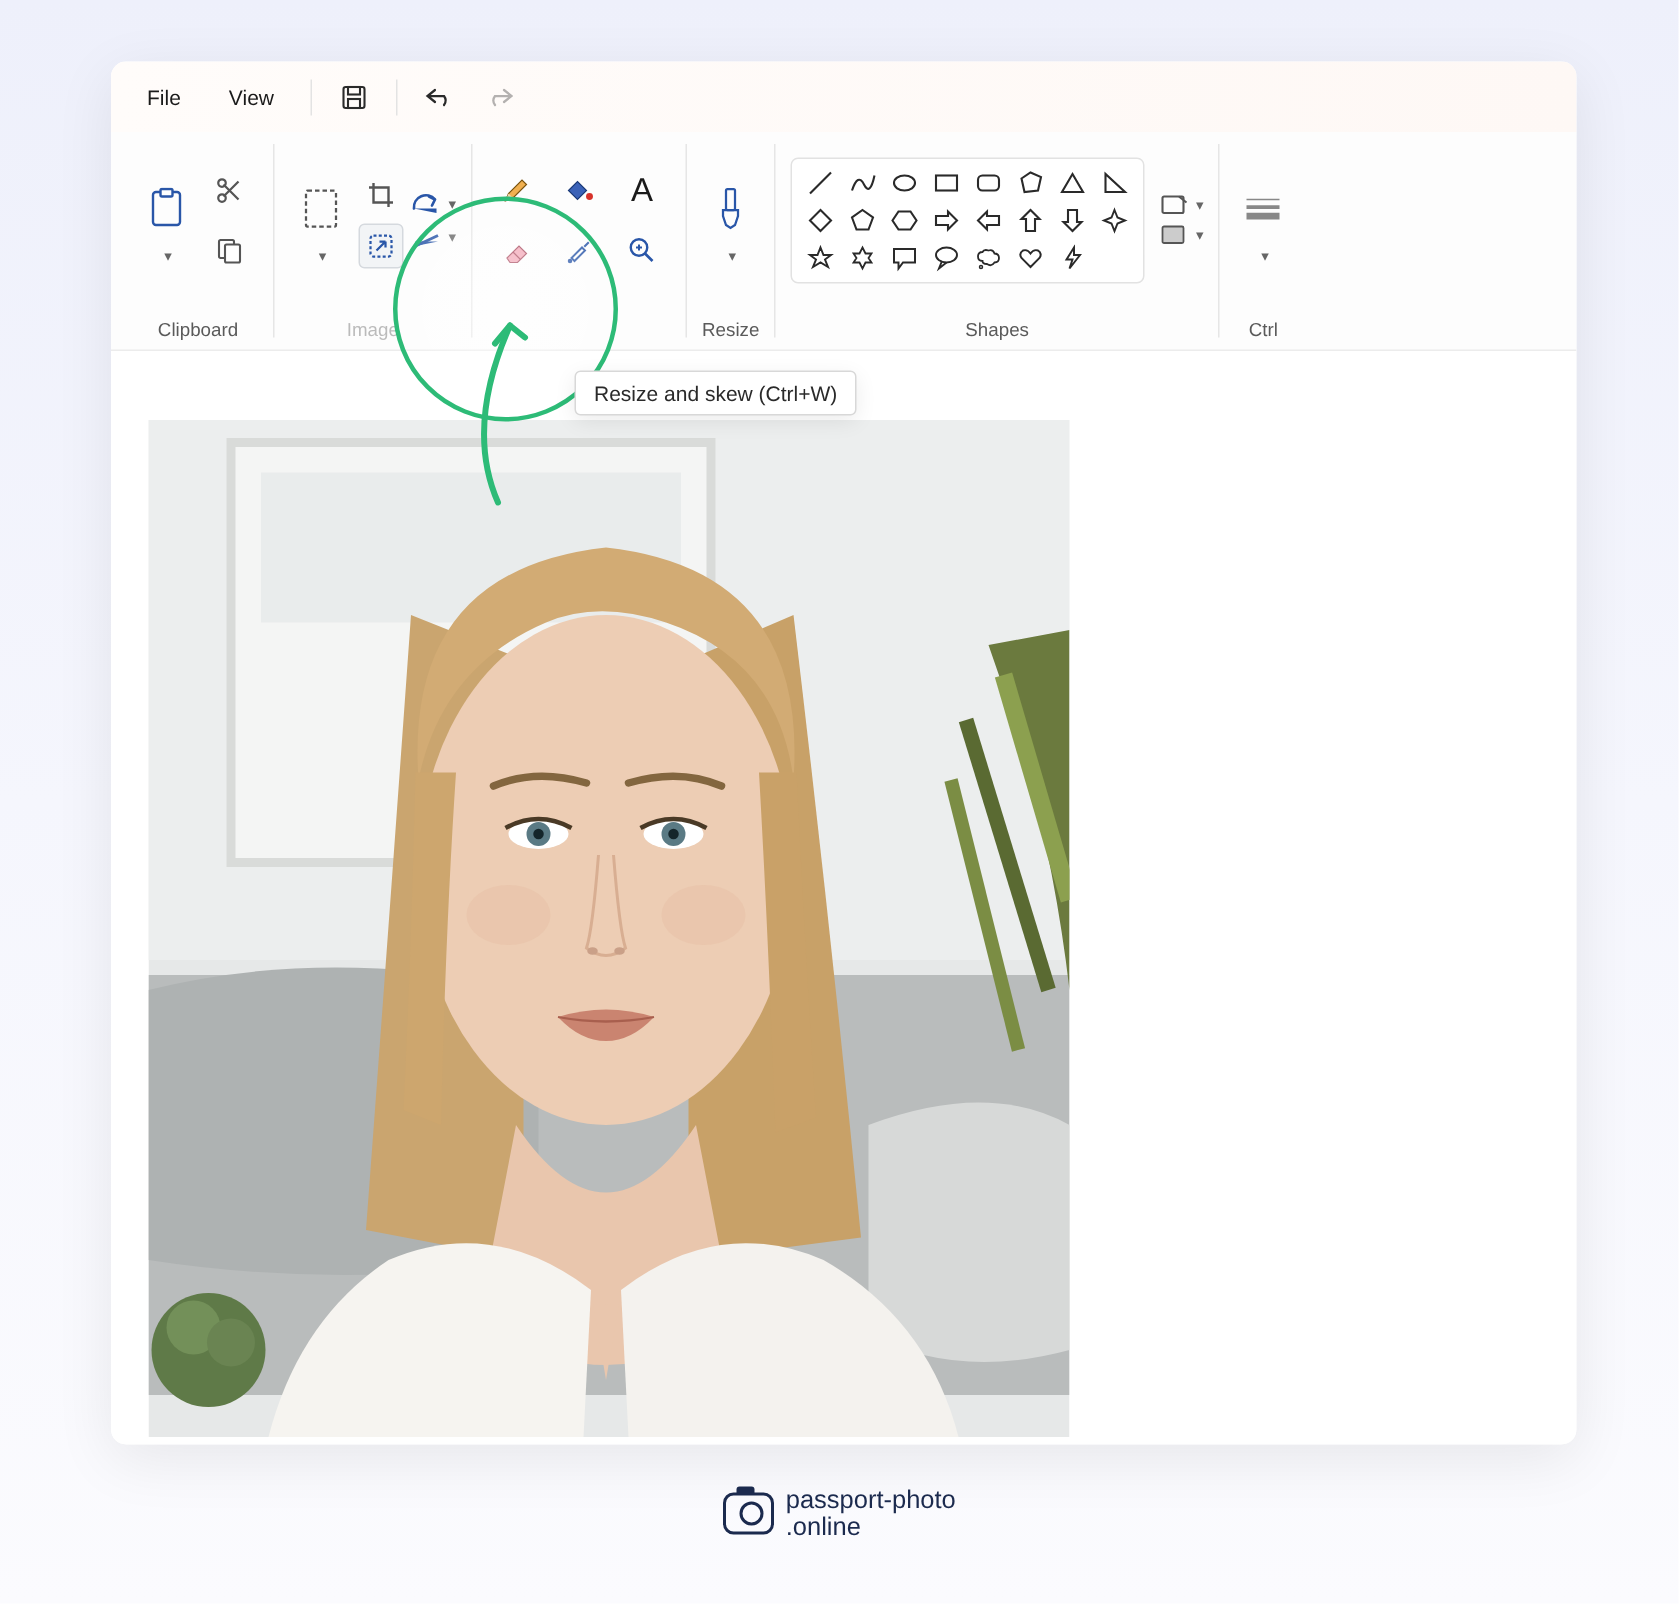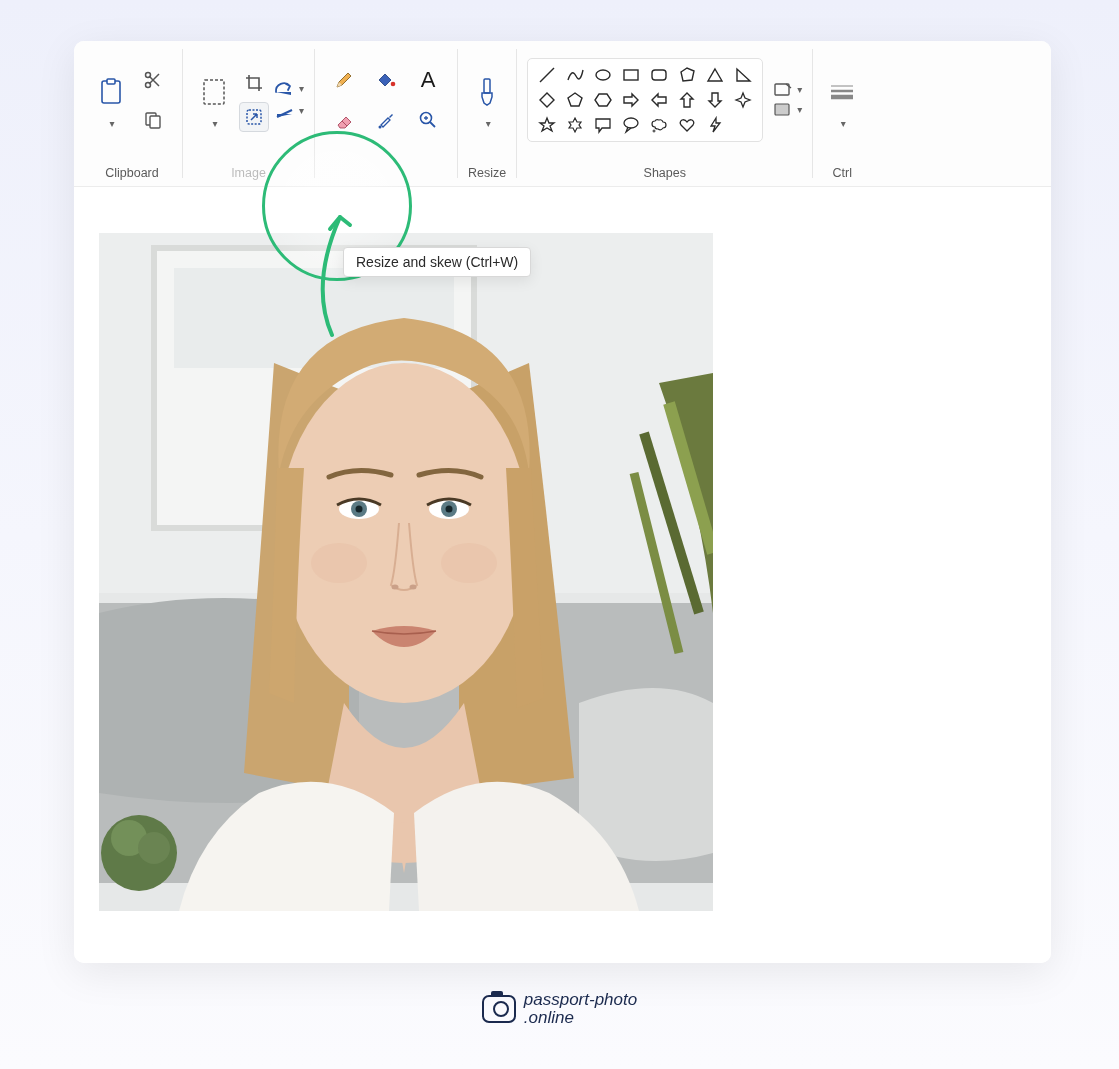--- a/index.html
+++ b/index.html
@@ -153,21 +153,20 @@
 
 .watermark {
   position: absolute;
   bottom: 42px;
   left: 0; right: 0;
   display: flex; align-items: center; justify-content: center;
   gap: 8px;
   color: #1b2a4e;
   font-size: 17px;
   line-height: 1.05;
-  font-style: italic;
 }
 .watermark .wm-text { display: flex; flex-direction: column; font-family: 'Segoe UI', sans-serif; }
 .cam-icon {
   width: 34px; height: 28px;
   border: 2.5px solid #1b2a4e;
   border-radius: 7px;
   position: relative;
 }
 .cam-icon::before {
   content: '';
@@ -182,20 +181,43 @@
   width: 12px; height: 12px;
   border: 2.5px solid #1b2a4e;
   border-radius: 50%;
 }
 </style>
 </head>
 <body>
 
 <div class="window">
 
+  <div class="menubar">
+    <div class="menu-item">File</div>
+    <div class="menu-item">View</div>
+    <div class="menu-sep"></div>
+    <div class="menu-icon-btn">
+      <svg width="18" height="18" viewBox="0 0 18 18">
+          <rect x="2" y="2" width="14" height="14" rx="1.5" fill="none" stroke="#2a2a2a" stroke-width="1.4"></rect>
+          <rect x="5" y="2" width="8" height="5" fill="none" stroke="#2a2a2a" stroke-width="1.4"></rect>
+          <rect x="5" y="10" width="8" height="6" fill="none" stroke="#2a2a2a" stroke-width="1.4"></rect>
+        </svg>
+    </div>
+    <div class="menu-sep"></div>
+    <div class="menu-icon-btn">
+      <svg width="20" height="16" viewBox="0 0 20 16">
+          <path d="M7 3 L2 7 L7 11 M2 7 H13 A5 5 0 0 1 13 13" fill="none" stroke="#2a2a2a" stroke-width="1.5" stroke-linecap="round"></path>
+        </svg>
+    </div>
+    <div class="menu-icon-btn disabled">
+      <svg width="20" height="16" viewBox="0 0 20 16">
+          <path d="M13 3 L18 7 L13 11 M18 7 H7 A5 5 0 0 0 7 13" fill="none" stroke="#2a2a2a" stroke-width="1.5" stroke-linecap="round"></path>
+        </svg>
+    </div>
+  </div>
 
   <div class="ribbon">
 
     <div class="group">
       <div class="group-body">
         <div class="col">
           <div class="tool-btn-lg" style="height:44px;width:38px">
             <svg width="24" height="28" viewBox="0 0 24 28">
                 <rect x="3" y="3" width="18" height="22" rx="2" fill="none" stroke="#2956a8" stroke-width="1.6"></rect>
                 <rect x="8" y="1" width="8" height="5" rx="1" fill="#fff" stroke="#2956a8" stroke-width="1.6"></rect>
@@ -574,21 +596,21 @@
     </div>
   </div>
 
 </div>
 
 <div class="highlight" style="top:131px;left:262px"></div>
 <svg class="arrow-svg" width="80" height="140" viewBox="0 0 80 140" style="top:205px;left:292px">
   <path d="M40 130 Q18 80 48 12" stroke="#2dbb77" stroke-width="4" fill="none" stroke-linecap="round"></path>
   <path d="M48 12 L38 24 M48 12 L58 20" stroke="#2dbb77" stroke-width="4" fill="none" stroke-linecap="round"></path>
 </svg>
-<div class="tooltip" style="top:247px;left:343px">Resize and skew (Ctrl+W)</div>
+<div class="tooltip" style="top:247px;left:383px">Resize and skew (Ctrl+W)</div>
 
 <div class="watermark">
   <div class="cam-icon"></div>
   <div class="wm-text">
     <span>passport-photo</span>
     <span>.online</span>
   </div>
 </div>
 
 </body></html>

